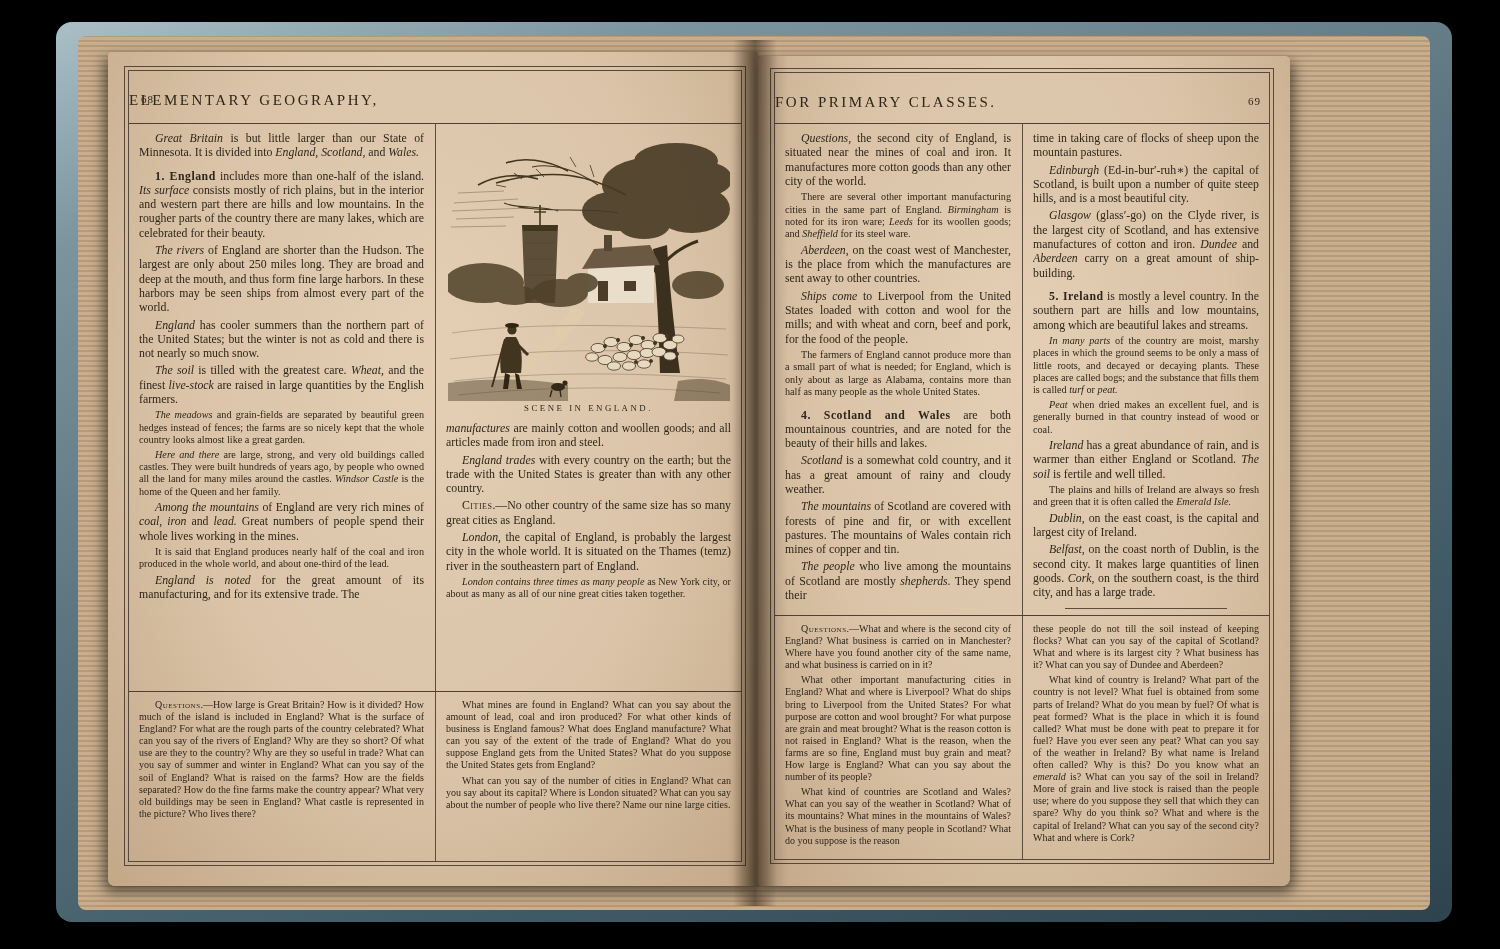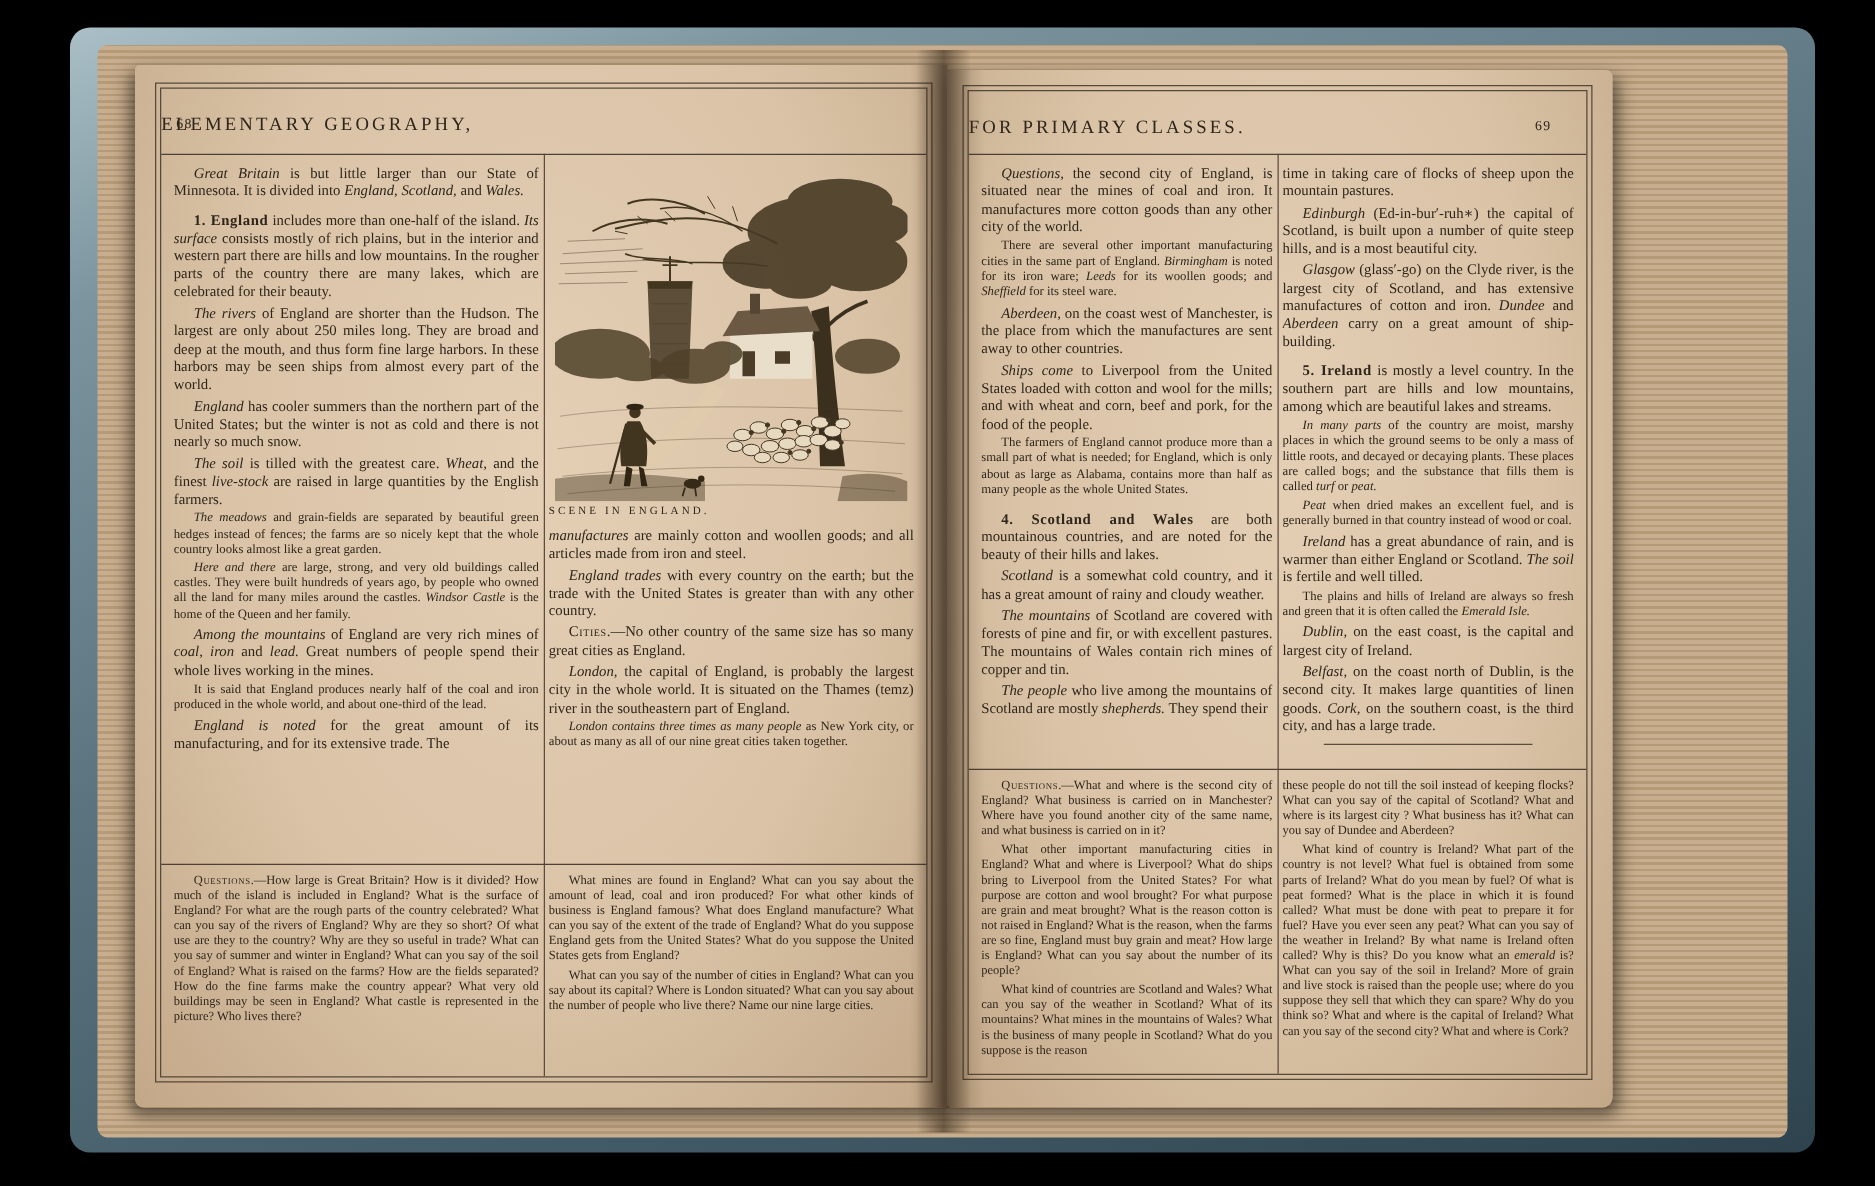--- a/index.html
+++ b/index.html
@@ -21,32 +21,32 @@
          box-shadow:4px 6px 14px rgba(0,0,0,.55);}
   .page.right::after{content:'';position:absolute;top:0;left:0;bottom:0;width:30px;pointer-events:none;
          background:linear-gradient(to left,rgba(60,38,18,0),rgba(50,32,14,.30));}
   .frame{position:absolute;border:1px solid #57493a;outline:1px solid #57493a;outline-offset:3px;}
   .page.left .frame{left:20px;top:18px;right:16px;bottom:24px;}
   .page.right .frame{left:16px;top:16px;right:20px;bottom:26px;}
   .pnum{position:absolute;top:22px;font-size:11px;letter-spacing:1px;}
   .runhead{position:absolute;left:0;right:12px;top:21px;font-size:15px;letter-spacing:2.5px;}
   .hrule{position:absolute;left:0;right:0;border-top:1.5px solid #4e4034;}
   .vdiv{position:absolute;width:1px;background:#5c4c3e;left:50%;}
-  .cols{position:absolute;left:10px;right:10px;display:grid;grid-template-columns:1fr 1fr;column-gap:8px;}
+  .cols{position:absolute;left:10px;right:10px;display:grid;grid-template-columns:1fr 1fr;column-gap:22px;}
   .col{overflow:hidden;}
   .para{margin:0 0 3px 0;font-size:11.8px;line-height:14.3px;text-indent:16px;text-align:justify;}
   .para.small{font-size:10.2px;line-height:12.4px;margin-bottom:2px;}
   .para.noindent{text-indent:0;}
   .para.section{margin-top:9px;}
   .para b{letter-spacing:.5px;}
   .sc{font-variant:small-caps;letter-spacing:.5px;}
   .qpara .para{font-size:10px;line-height:12.1px;}
   .illus{margin:2px 0 6px 0;text-align:center;}
   .illus svg{display:block;margin:0 auto;}
-  .caption{text-align:left;font-size:8.8px;letter-spacing:2.5px;margin:2px 0 8px 0;}
+  .caption{text-align:center;font-size:8.8px;letter-spacing:2.5px;margin:2px 0 8px 0;}
   .footnote{margin:8px auto 0 auto;width:72%;border-top:1px solid #5c4c3e;padding-top:14px;
             text-align:center;font-size:9.5px;line-height:11px;}
 </style>
 </head>
 <body>
 
 <div class="scene">
   <div class="cover"></div>
   <div class="pagestack"></div>
 
@@ -210,21 +210,21 @@
             <p class="para">What mines are found in England?  What can you say about the amount of lead, coal and iron produced?  For what other kinds of business is England famous?  What does England manufacture?  What can you say of the extent of the trade of England?  What do you suppose England gets from the United States?  What do you suppose the United States gets from England?</p>
             <p class="para">What can you say of the number of cities in England?  What can you say about its capital?  Where is London situated?  What can you say about the number of people who live there?  Name our nine large cities.</p>
           </div>
       </div>
     </div>
   </div>
 
   <div class="page right">
     <div class="frame">
       <div class="runhead">FOR PRIMARY CLASSES.</div>
-      <div class="pnum" style="right:28px;text-align:right;">69</div>
+      <div class="pnum" style="right:8px;text-align:right;">69</div>
       <div class="hrule" style="top:50px;"></div>
       <div class="vdiv" style="top:50px;bottom:0;"></div>
 
       <div class="cols" style="top:58px;height:478px;">
         <div class="col">
             <p class="para"><i>Questions,</i> the second city of England, is situated near the mines of coal and iron.  It manufactures more cotton goods than any other city of the world.</p>
             <p class="para small">There are several other important manufacturing cities in the same part of England.  <i>Birmingham</i> is noted for its iron ware; <i>Leeds</i> for its woollen goods; and <i>Sheffield</i> for its steel ware.</p>
             <p class="para"><i>Aberdeen,</i> on the coast west of Manchester, is the place from which the manufactures are sent away to other countries.</p>
             <p class="para"><i>Ships come</i> to Liverpool from the United States loaded with cotton and wool for the mills; and with wheat and corn, beef and pork, for the food of the people.</p>
             <p class="para small">The farmers of England cannot produce more than a small part of what is needed; for England, which is only about as large as Alabama, contains more than half as many people as the whole United States.</p>

